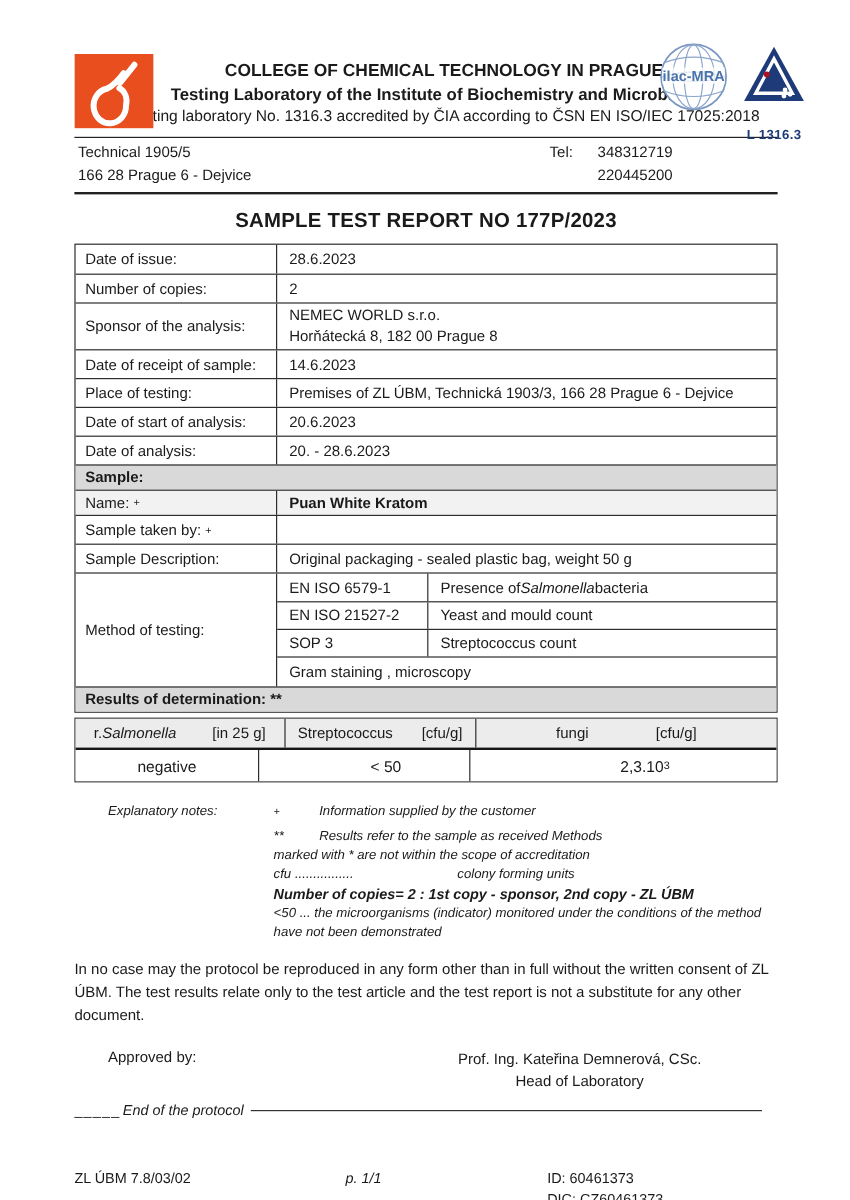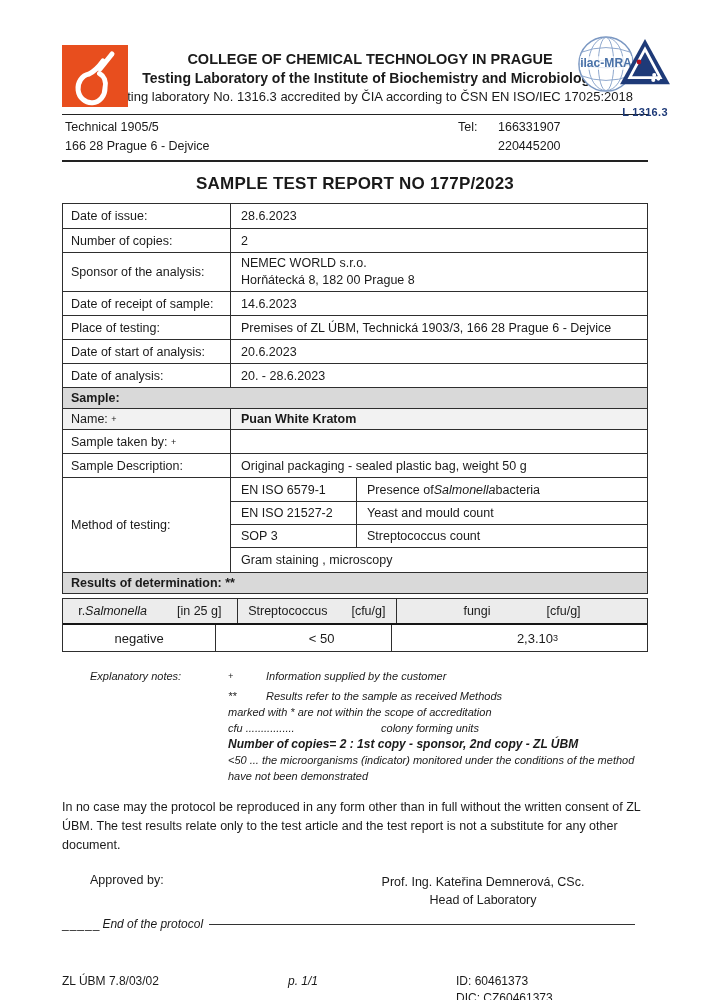--- a/index.html
+++ b/index.html
@@ -16,21 +16,21 @@
   body{font-family:"Liberation Sans",sans-serif;color:#1a1a1a;}
   .page{position:relative;width:708px;height:1000px;background:#fff;padding:46px 60px 0 62px;overflow:hidden;}
 
   
   .header{position:relative;height:62px;}
   .header-text{margin-left:30px;text-align:center;}
   .org1{font-size:14.5px;font-weight:bold;padding-top:5px;}
   .org2{font-size:14px;font-weight:bold;margin-top:3px;}
   .org3{font-size:13px;margin-top:3px;white-space:nowrap;}
   .logo-orange{position:absolute;left:0;top:-1px;width:66px;height:62px;z-index:3;}
-  .logo-ilac{position:absolute;left:515px;top:-11px;width:58px;height:58px;z-index:3;}
+  .logo-ilac{position:absolute;left:487px;top:-11px;width:58px;height:58px;z-index:3;}
   .logo-cia{position:absolute;left:556px;top:-8px;width:54px;text-align:center;z-index:3;}
   .cia-mark{font-size:11px;font-weight:bold;color:var(--blue-dark);margin-top:16px;letter-spacing:.3px;}
 
   
   .addr{margin-top:6px;border-top:1.5px solid #222;border-bottom:2px solid #222;padding:3px 0 4px 0;}
   .addr-row{display:grid;grid-template-columns:1fr 40px 150px;font-size:12.5px;line-height:19px;padding-left:3px;}
 
   
   .title{margin-top:12px;text-align:center;font-size:17px;font-weight:bold;letter-spacing:.2px;}
 
@@ -140,21 +140,21 @@
         <circle cx="37" cy="45.5" r="2.2" fill="#ffffff"></circle>
       </svg>
       <div class="cia-mark">L 1316.3</div>
     </div>
   </div>
 
   <div class="addr">
     <div class="addr-row">
       <span>Technical 1905/5</span>
       <span>Tel:</span>
-      <span>166331907</span>
+      <span>348312719</span>
     </div>
     <div class="addr-row">
       <span>166 28 Prague 6 - Dejvice</span>
       <span></span>
       <span>220445200</span>
     </div>
   </div>
 
   <div class="title">SAMPLE TEST REPORT NO 177P/2023</div>
 

